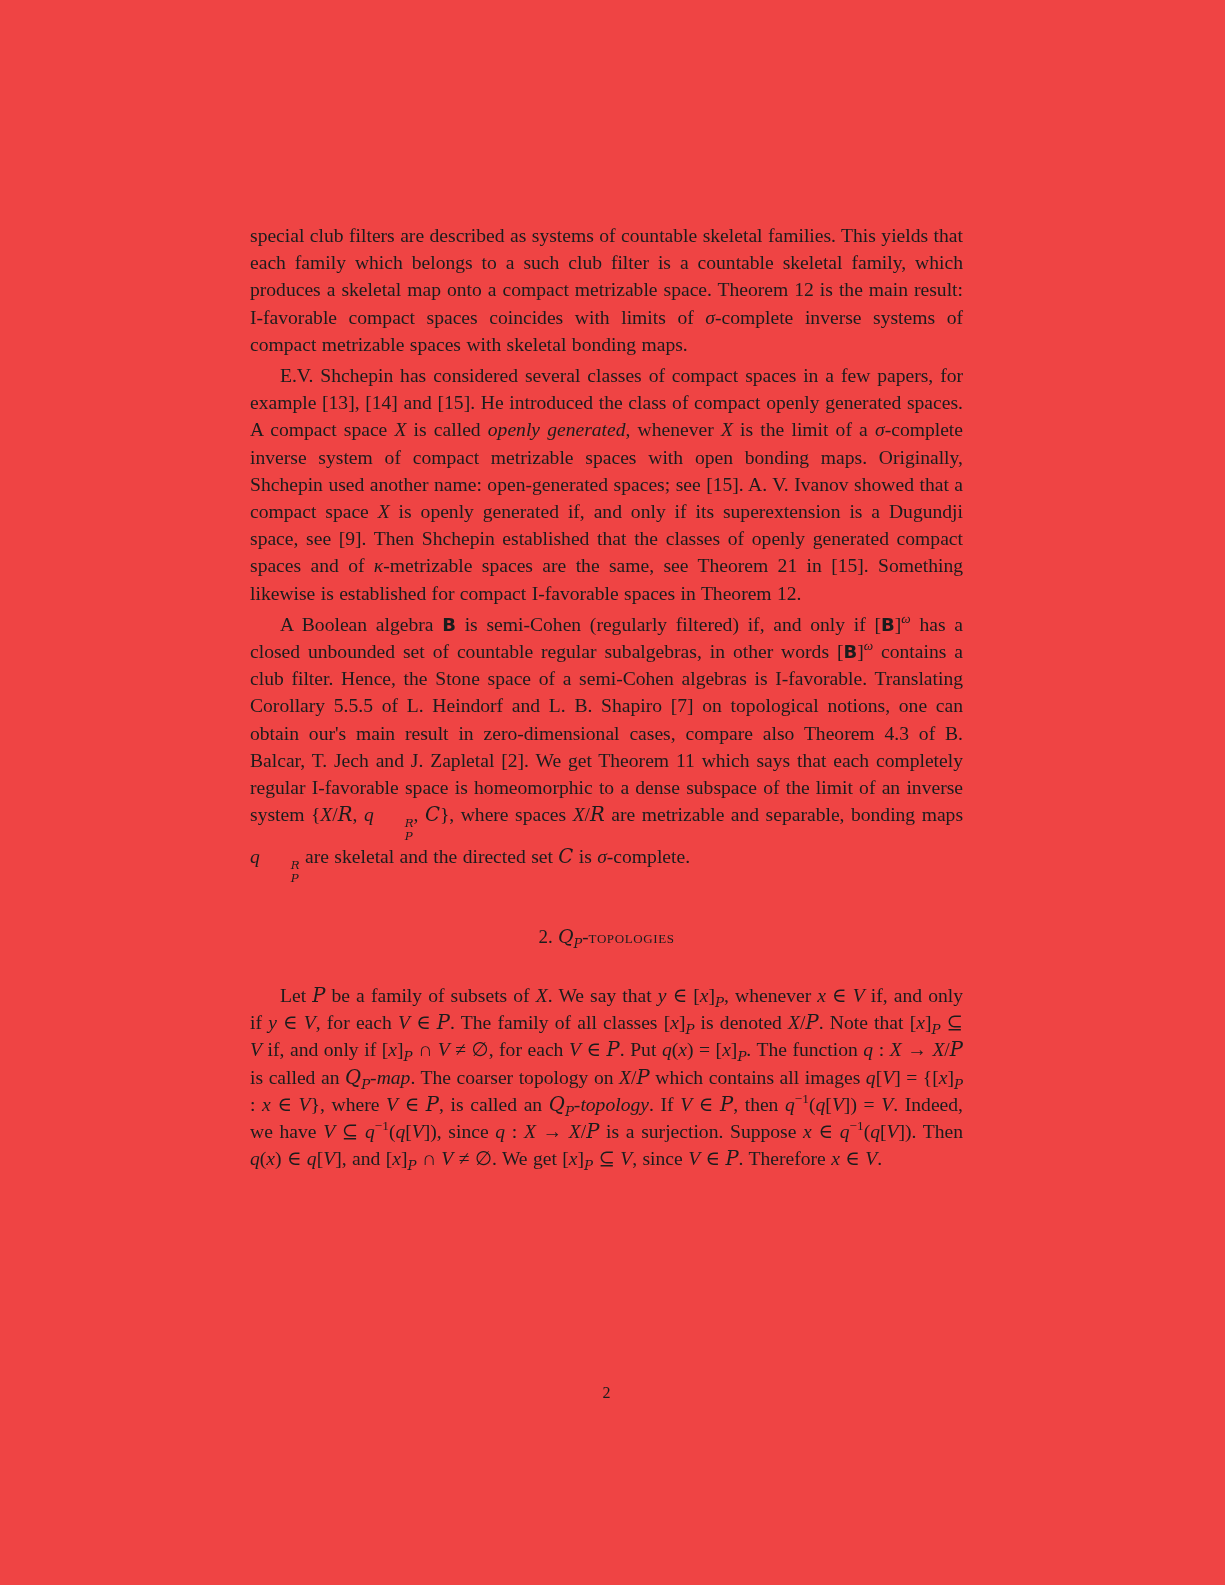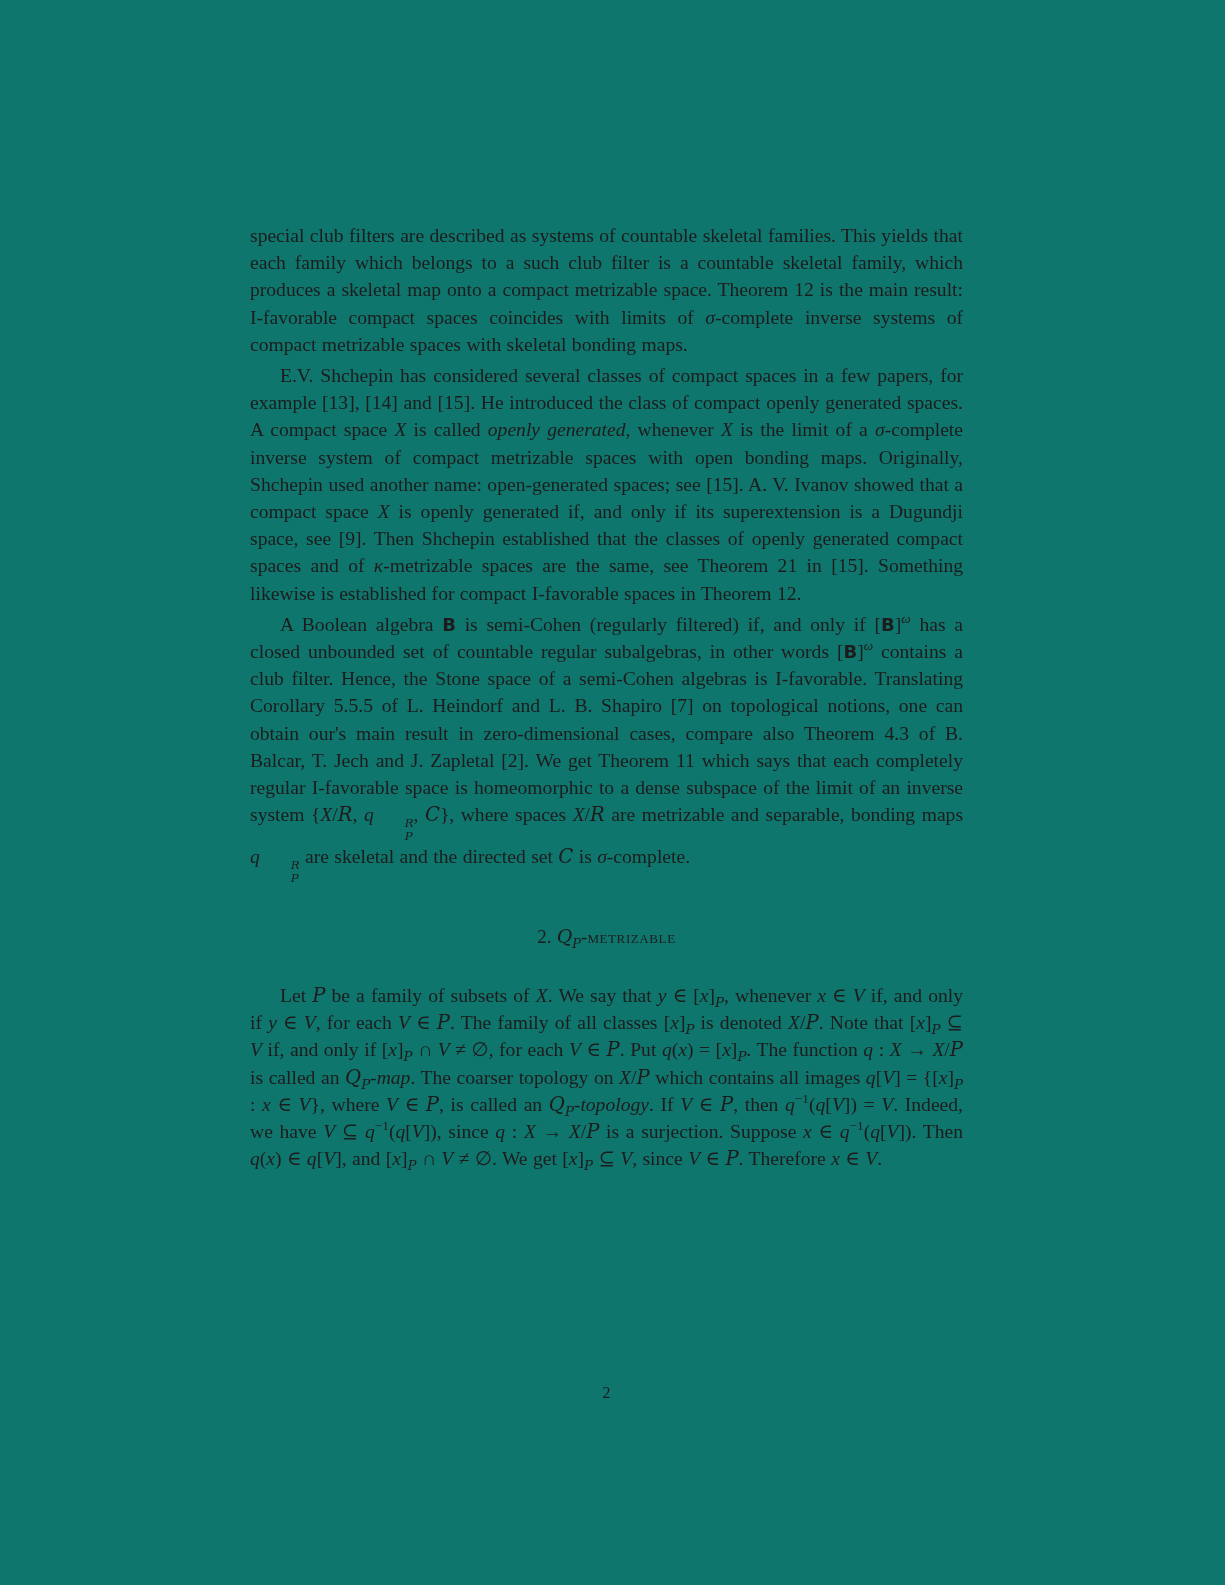--- a/index.html
+++ b/index.html
@@ -4,21 +4,21 @@
 <style>
   html, body {
     margin: 0;
     padding: 0;
     background: #ffffff;
   }
   .page {
     position: relative;
     width: 1225px;
     height: 1585px;
-    background: #0f766e;
+    background: #ef4444;
     overflow: hidden;
     font-family: "Liberation Serif", "DejaVu Serif", serif;
     color: #1c1c1c;
   }
   .content {
     position: absolute;
     top: 222px;
     left: 250px;
     width: 713px;
     font-size: 19.6px;
@@ -88,17 +88,17 @@
   <div class="content">
     <p>special club filters are described as systems of countable skeletal families. This yields that each family which belongs to a such club filter is a countable skeletal family, which produces a skeletal map onto a compact metrizable space. Theorem 12 is the main result: I-favorable compact spaces coincides with limits of <i>σ</i>-complete inverse systems of compact metrizable spaces with skeletal bonding maps.</p>
     <p class="indent">E.V. Shchepin has considered several classes of compact spaces in a few papers, for example [13], [14] and [15]. He introduced the class of compact openly generated spaces. A compact space <i>X</i> is called <i>openly generated</i>, whenever <i>X</i> is the limit of a <i>σ</i>-complete inverse system of compact metrizable spaces with open bonding maps. Originally, Shchepin used another name: open-generated spaces; see [15]. A. V. Ivanov showed that a compact space <i>X</i> is openly generated if, and only if its superextension is a Dugundji space, see [9]. Then Shchepin established that the classes of openly generated compact spaces and of <i>κ</i>-metrizable spaces are the same, see Theorem 21 in [15]. Something likewise is established for compact I-favorable spaces in Theorem 12.</p>
     <p class="indent">A Boolean algebra <span class="bb">B</span> is semi-Cohen (regularly filtered) if, and only if [<span class="bb">B</span>]<sup><i>ω</i></sup> has a closed unbounded set of countable regular subalgebras, in other words [<span class="bb">B</span>]<sup><i>ω</i></sup> contains a club filter. Hence, the Stone space of a semi-Cohen algebras is I-favorable. Translating Corollary 5.5.5 of L. Heindorf and L. B. Shapiro [7] on topological notions, one can obtain our's main result in zero-dimensional cases, compare also Theorem 4.3 of B. Balcar, T. Jech and J. Zapletal [2]. We get Theorem 11 which says that each completely regular I-favorable space is homeomorphic to a dense subspace of the limit of an inverse system {<i>X</i>/<span class="cal">R</span>, <i>q</i><span class="ss">
           <span class="cal">R</span>
           <span class="cal">P</span>
         </span>, <span class="cal">C</span>}, where spaces <i>X</i>/<span class="cal">R</span> are metrizable and separable, bonding maps <i>q</i><span class="ss">
           <span class="cal">R</span>
           <span class="cal">P</span>
         </span> are skeletal and the directed set <span class="cal">C</span> is <i>σ</i>-complete.</p>
-    <p class="section-heading">2. <span class="cal">Q</span><sub class="cal">P</sub>-<span class="sc">metrizable</span></p>
+    <p class="section-heading">2. <span class="cal">Q</span><sub class="cal">P</sub>-<span class="sc">topologies</span></p>
     <p class="indent">Let <span class="cal">P</span> be a family of subsets of <i>X</i>. We say that <i>y</i> ∈ [<i>x</i>]<sub class="cal">P</sub>, whenever <i>x</i> ∈ <i>V</i> if, and only if <i>y</i> ∈ <i>V</i>, for each <i>V</i> ∈ <span class="cal">P</span>. The family of all classes [<i>x</i>]<sub class="cal">P</sub> is denoted <i>X</i>/<span class="cal">P</span>. Note that [<i>x</i>]<sub class="cal">P</sub> ⊆ <i>V</i> if, and only if [<i>x</i>]<sub class="cal">P</sub> ∩ <i>V</i> ≠ ∅, for each <i>V</i> ∈ <span class="cal">P</span>. Put <i>q</i>(<i>x</i>) = [<i>x</i>]<sub class="cal">P</sub>. The function <i>q</i> : <i>X</i> → <i>X</i>/<span class="cal">P</span> is called an <span class="cal">Q</span><sub class="cal">P</sub>-<i>map</i>. The coarser topology on <i>X</i>/<span class="cal">P</span> which contains all images <i>q</i>[<i>V</i>] = {[<i>x</i>]<sub class="cal">P</sub> : <i>x</i> ∈ <i>V</i>}, where <i>V</i> ∈ <span class="cal">P</span>, is called an <span class="cal">Q</span><sub class="cal">P</sub>-<i>topology</i>. If <i>V</i> ∈ <span class="cal">P</span>, then <i>q</i><sup>−1</sup>(<i>q</i>[<i>V</i>]) = <i>V</i>. Indeed, we have <i>V</i> ⊆ <i>q</i><sup>−1</sup>(<i>q</i>[<i>V</i>]), since <i>q</i> : <i>X</i> → <i>X</i>/<span class="cal">P</span> is a surjection. Suppose <i>x</i> ∈ <i>q</i><sup>−1</sup>(<i>q</i>[<i>V</i>]). Then <i>q</i>(<i>x</i>) ∈ <i>q</i>[<i>V</i>], and [<i>x</i>]<sub class="cal">P</sub> ∩ <i>V</i> ≠ ∅. We get [<i>x</i>]<sub class="cal">P</sub> ⊆ <i>V</i>, since <i>V</i> ∈ <span class="cal">P</span>. Therefore <i>x</i> ∈ <i>V</i>.</p>
   </div>
   <div class="page-number">2</div>
 </div>
 
 </body></html>

